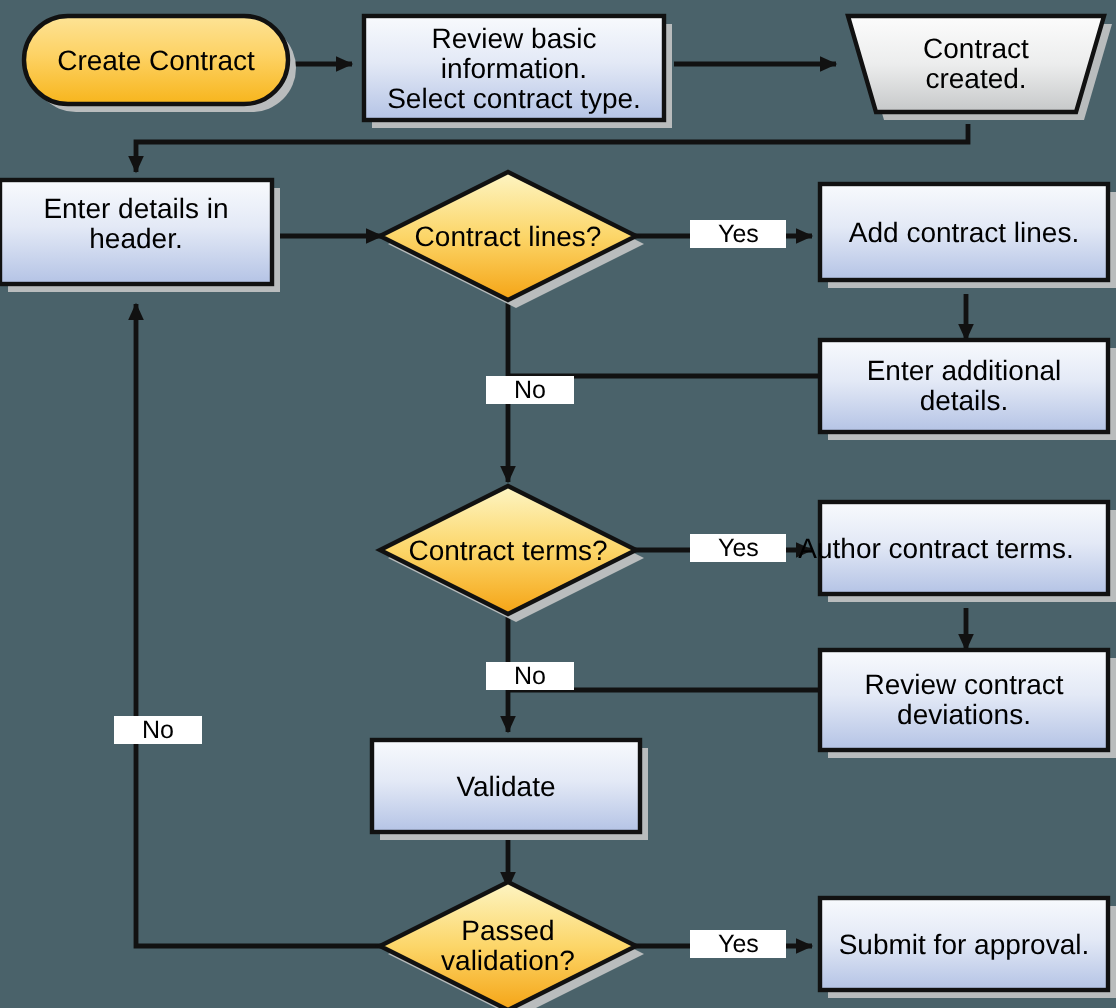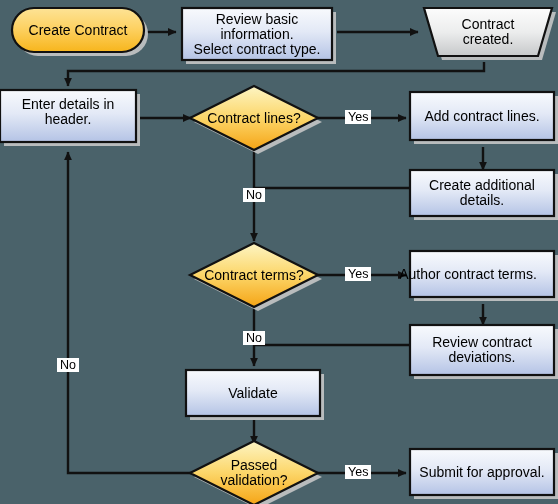--- a/index.html
+++ b/index.html
@@ -33,21 +33,21 @@
     line-height: 15px;
     pointer-events: none;
     white-space: pre-line;
   }
   .edgelabel {
     position: absolute;
     background: #ffffff;
     color: #000000;
     font-size: 12.5px;
     line-height: 14px;
-    padding: 0px 3px;
+    padding: 0px 14px;
     font-family: "Liberation Sans", sans-serif;
   }
 </style>
 </head>
 <body>
 
 <div id="canvas">
 
   <svg class="layer" viewBox="0 0 558 504">
     <defs>
@@ -175,21 +175,21 @@
     </g>
   </svg>
 
   <div class="nodetext" style="left:12px;  top:8px;   width:132px; height:44px;">Create Contract</div>
   <div class="nodetext" style="left:182px; top:8px;   width:150px; height:52px;">Review basic information.
 Select contract type.</div>
   <div class="nodetext" style="left:438px; top:8px;   width:100px; height:48px;">Contract created.</div>
   <div class="nodetext" style="left:0px;   top:86px;  width:136px; height:52px;">Enter details in header.</div>
   <div class="nodetext" style="left:194px; top:98px;  width:120px; height:40px;">Contract lines?</div>
   <div class="nodetext" style="left:410px; top:92px;  width:144px; height:48px;">Add contract lines.</div>
-  <div class="nodetext" style="left:410px; top:170px; width:144px; height:46px;">Create additional details.</div>
+  <div class="nodetext" style="left:410px; top:170px; width:144px; height:46px;">Enter additional details.</div>
   <div class="nodetext" style="left:194px; top:255px; width:120px; height:40px;">Contract terms?</div>
   <div class="nodetext" style="left:396px; top:251px; width:144px; height:46px;">Author contract terms.</div>
   <div class="nodetext" style="left:410px; top:325px; width:144px; height:50px;">Review contract
 deviations.</div>
   <div class="nodetext" style="left:186px; top:370px; width:134px; height:46px;">Validate</div>
   <div class="nodetext" style="left:198px; top:452px; width:112px; height:42px;">Passed
 validation?</div>
   <div class="nodetext" style="left:410px; top:449px; width:144px; height:46px;text-align:center;">Submit for approval.</div>
 
   <div class="edgelabel" style="left:345px; top:110px;">Yes</div>

